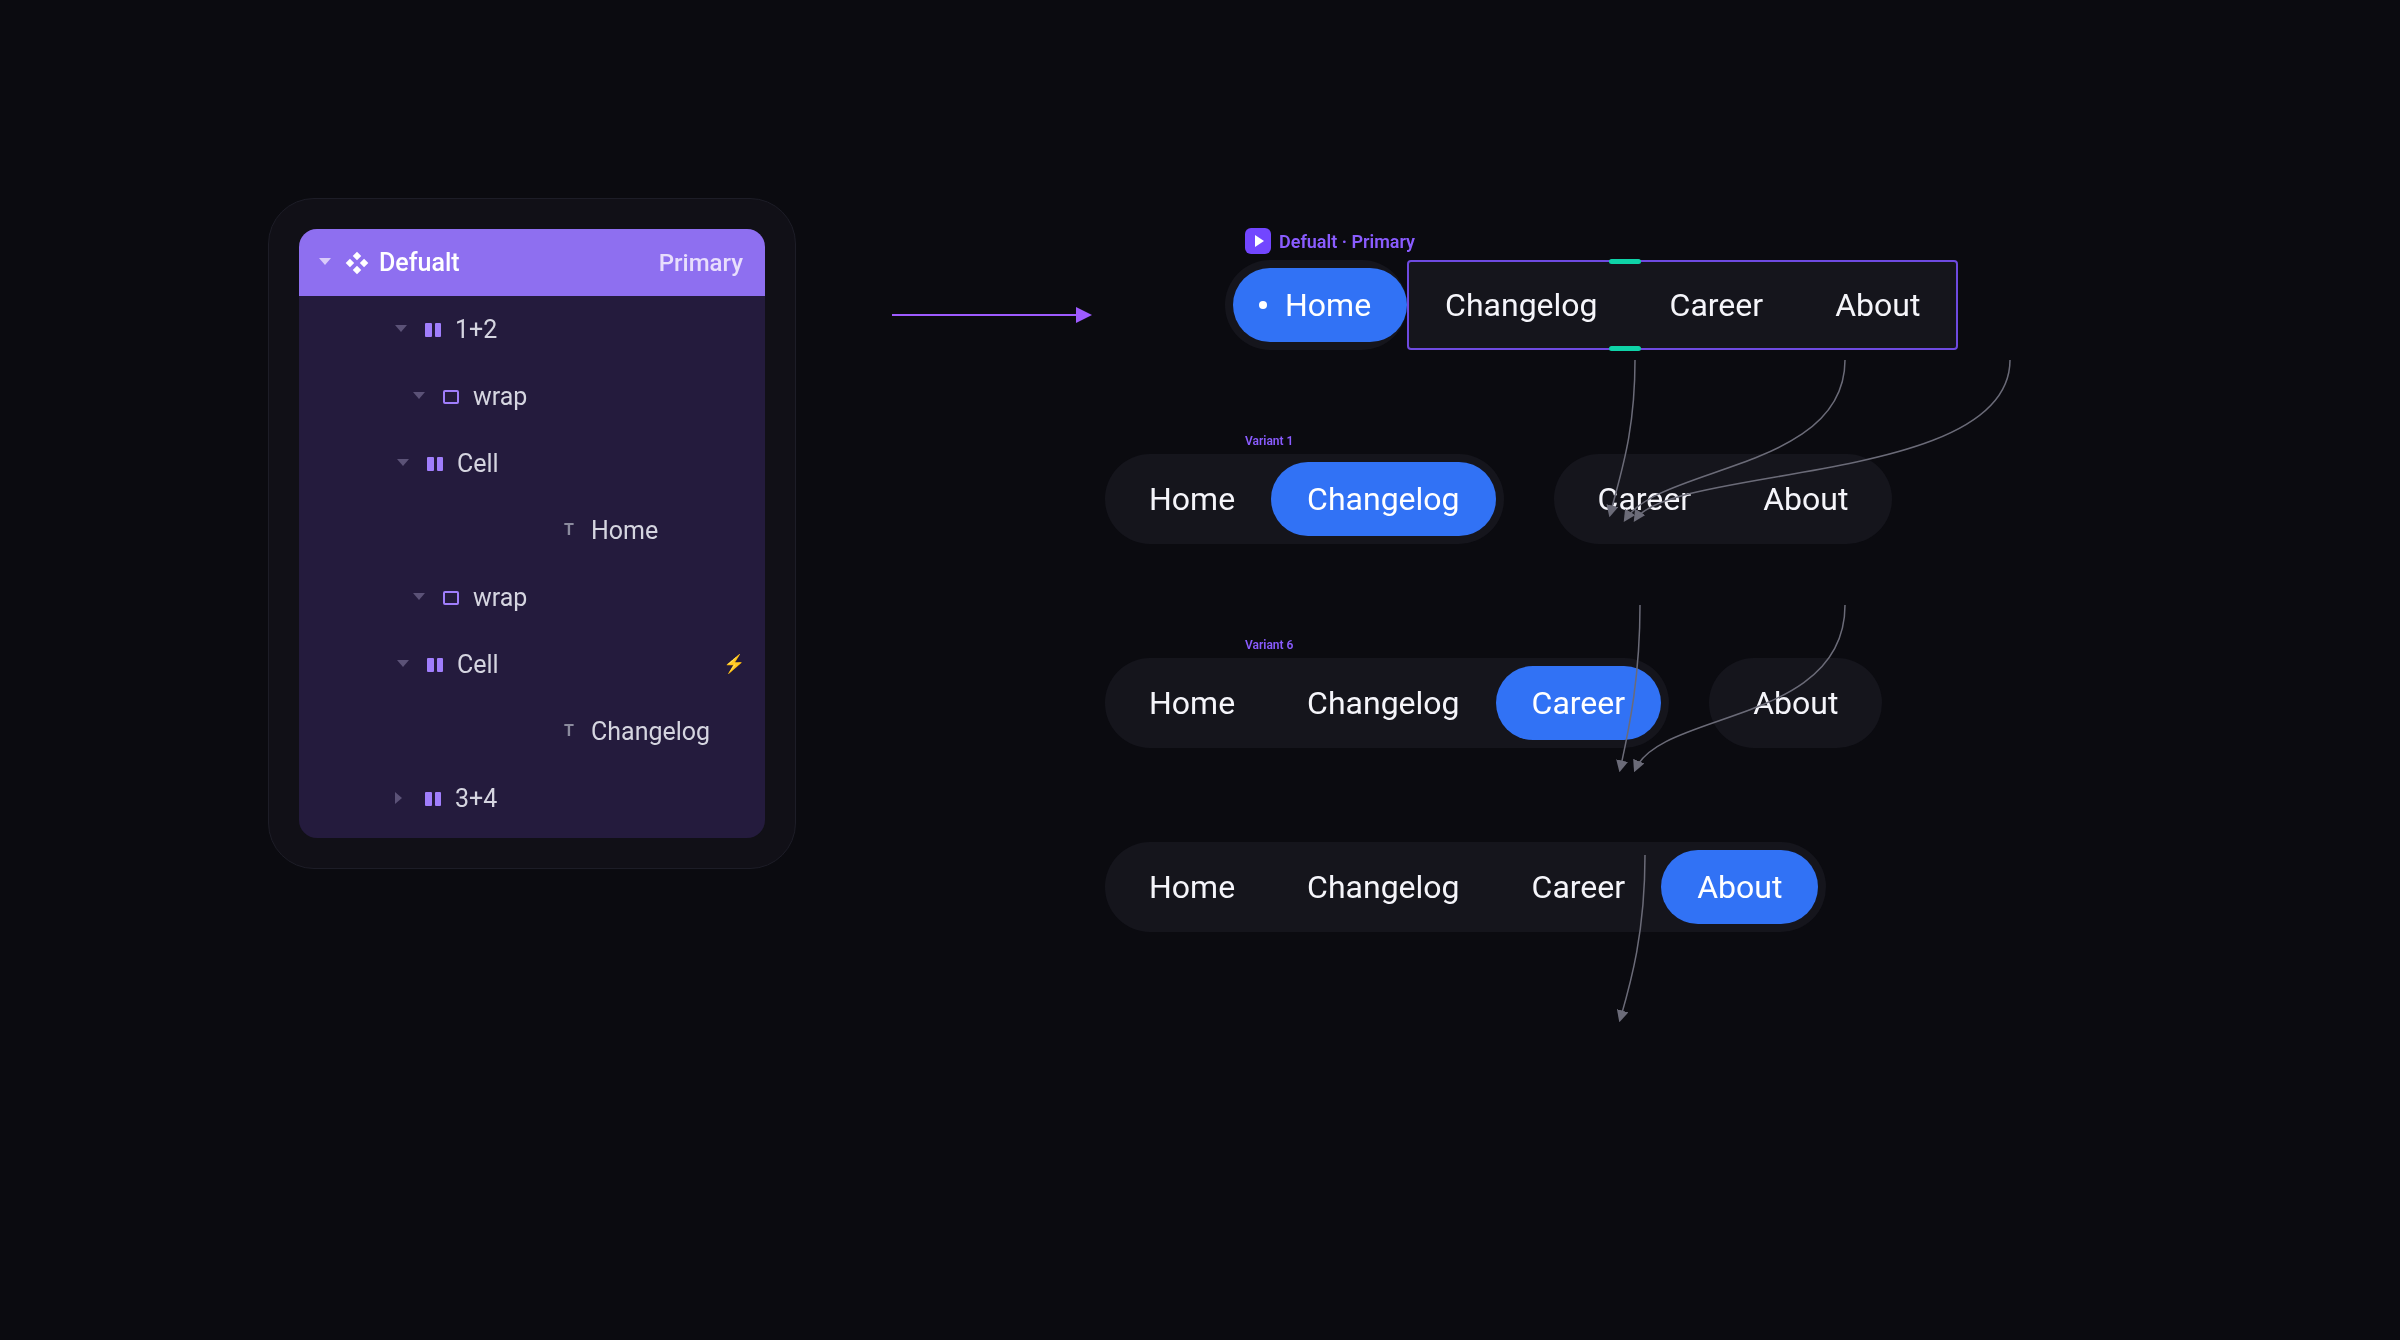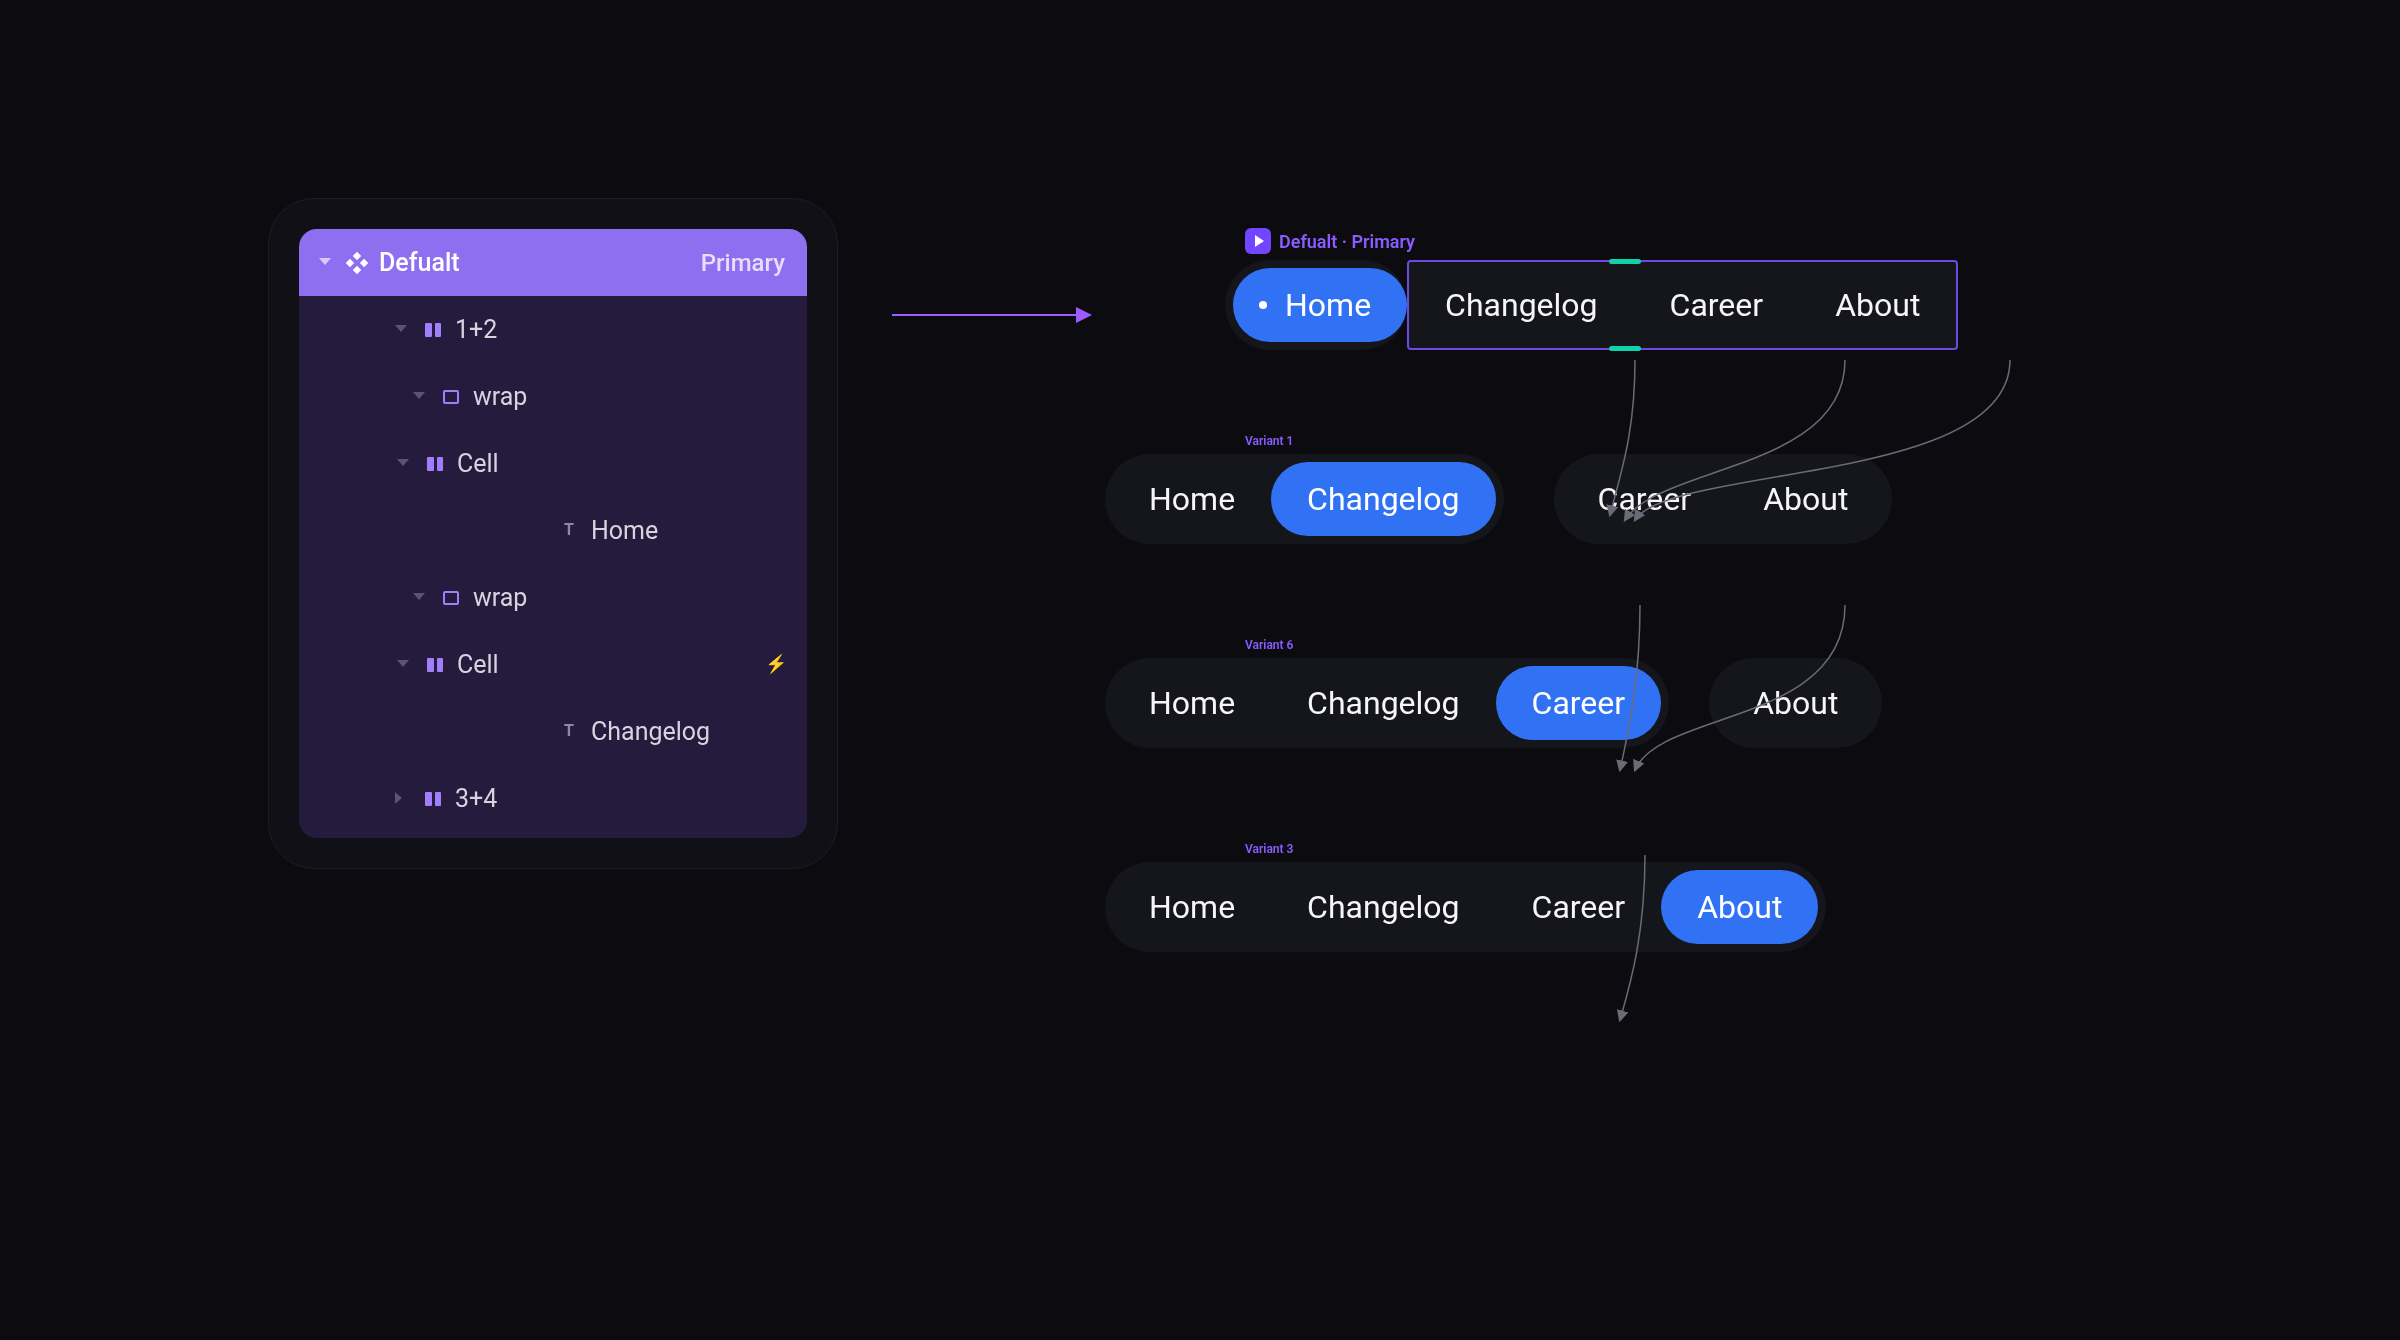--- a/index.html
+++ b/index.html
@@ -29,21 +29,21 @@
     position: relative;
     color: var(--text);
     overflow: hidden;
   }
 
   
   .panel-wrap {
     position: absolute;
     left: 268px;
     top: 198px;
-    width: 570px;
+    width: 528px;
     padding: 30px;
     border: 1px solid #1d1d27;
     border-radius: 46px;
     background: var(--panel-outer);
   }
   .panel {
     background: var(--panel-bg);
     border-radius: 18px;
     overflow: hidden;
     padding-bottom: 6px;
@@ -398,21 +398,21 @@
       <div class="block"><div class="variant-label">Variant 6</div><div class="navbar row2">
           <div class="pill-group">
             <div class="pill">Home</div>
             <div class="pill">Changelog</div>
             <div class="pill active">Career</div>
           </div>
           <div class="pill-group">
             <div class="pill">About</div>
           </div>
         </div></div>
-      <div class="block"><div class="variant-label">Variant 3</div><div class="navbar row3">
+      <div class="block"><div class="navbar row3">
           <div class="pill-group">
             <div class="pill">Home</div>
             <div class="pill">Changelog</div>
             <div class="pill">Career</div>
             <div class="pill active">About</div>
           </div>
         </div></div>
     </div>
 </div>
 

